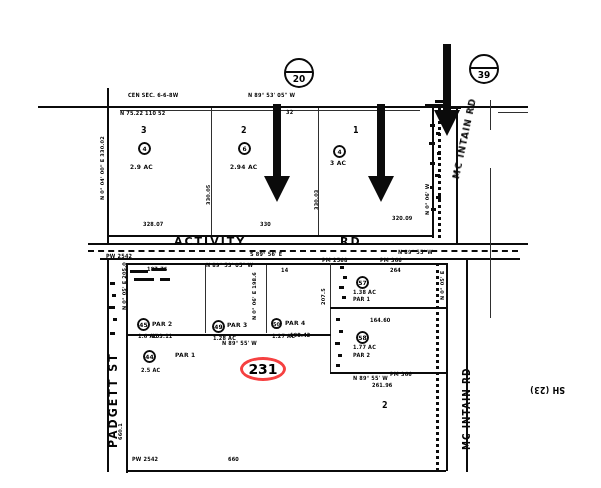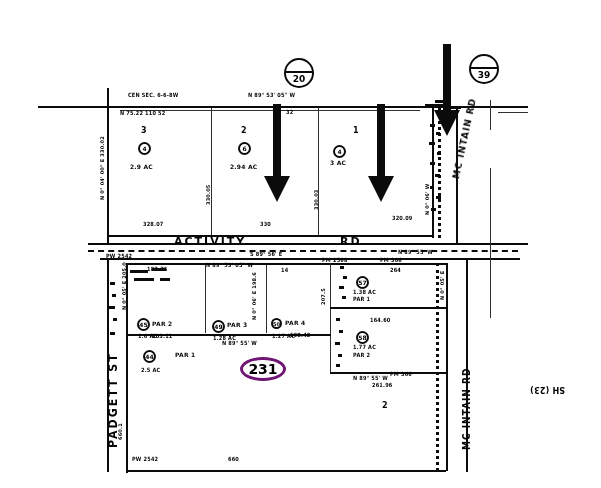--- a/index.html
+++ b/index.html
@@ -70,21 +70,21 @@
     font-family:"DejaVu Sans", sans-serif;
     font-size:6px;font-weight:700;
     text-align:center;line-height:10px;
     background:#fff;
   }
   .pid.sm{width:11px;height:11px;line-height:8px;font-size:5px;}
   
   .oval{
     position:absolute;
     width:46px;height:24px;
-    border:3px solid #701a75;
+    border:3px solid #ef4444;
     border-radius:50%;
     box-sizing:border-box;
     text-align:center;
     font-family:"DejaVu Sans", sans-serif;
     font-size:14px;font-weight:700;
     line-height:19px;
     background:#fff;
   }
   
   .arrow{position:absolute;}

